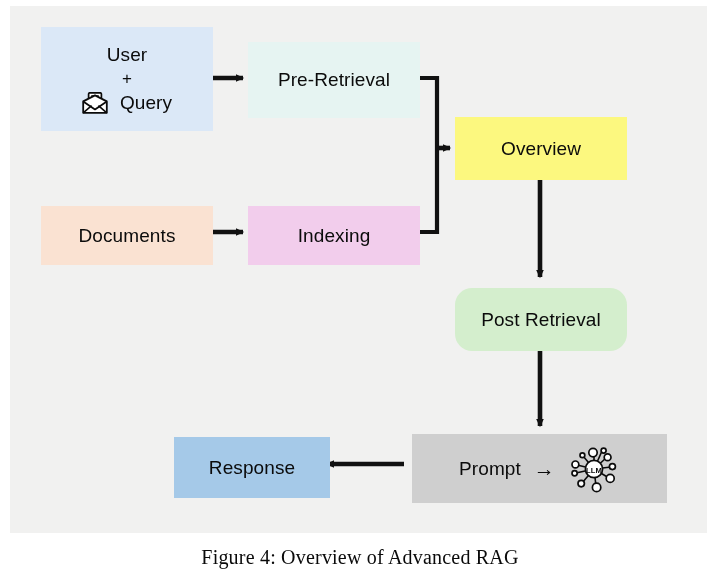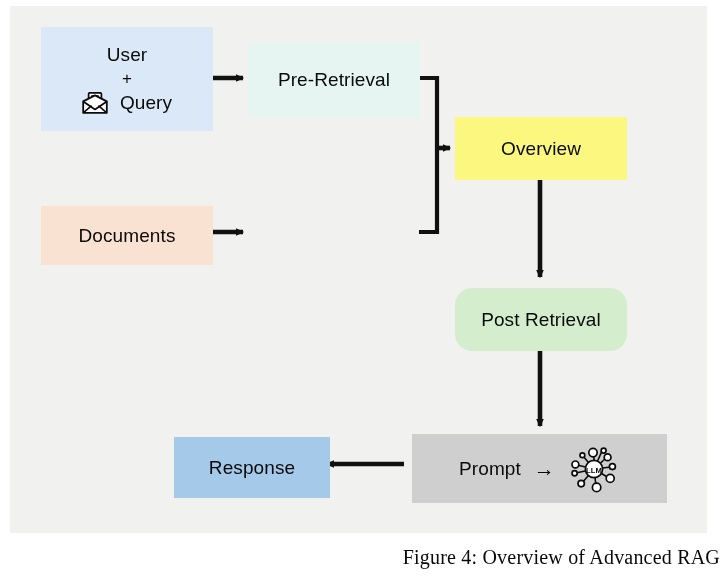--- a/index.html
+++ b/index.html
@@ -104,21 +104,21 @@
 
   
   .llm-icon { display: inline-block; width: 52px; height: 48px; }
 
   
   #caption {
     position: absolute;
     left: 0;
     top: 546px;
     width: 720px;
-    text-align: right;
+    text-align: center;
     font-family: "Liberation Serif", serif;
     font-size: 20px;
     color: #0a0a0a;
     letter-spacing: .2px;
   }
 
   .arrow-glyph { font-size: 21px; line-height: 1; }
 </style>
 </head>
 <body>
@@ -187,20 +187,23 @@
   </div>
 
   <div class="node" id="node-preretrieval">
     <span class="node-label">Pre-Retrieval</span>
   </div>
 
   <div class="node" id="node-documents">
     <span class="node-label">Documents</span>
   </div>
 
+  <div class="node" id="node-indexing">
+    <span class="node-label">Indexing</span>
+  </div>
 
   <div class="node" id="node-retrieval">
     <span class="node-label">Overview</span>
   </div>
 
   <div class="node" id="node-postretrieval">
     <span class="node-label">Post Retrieval</span>
   </div>
 
   <div class="node" id="node-prompt">

